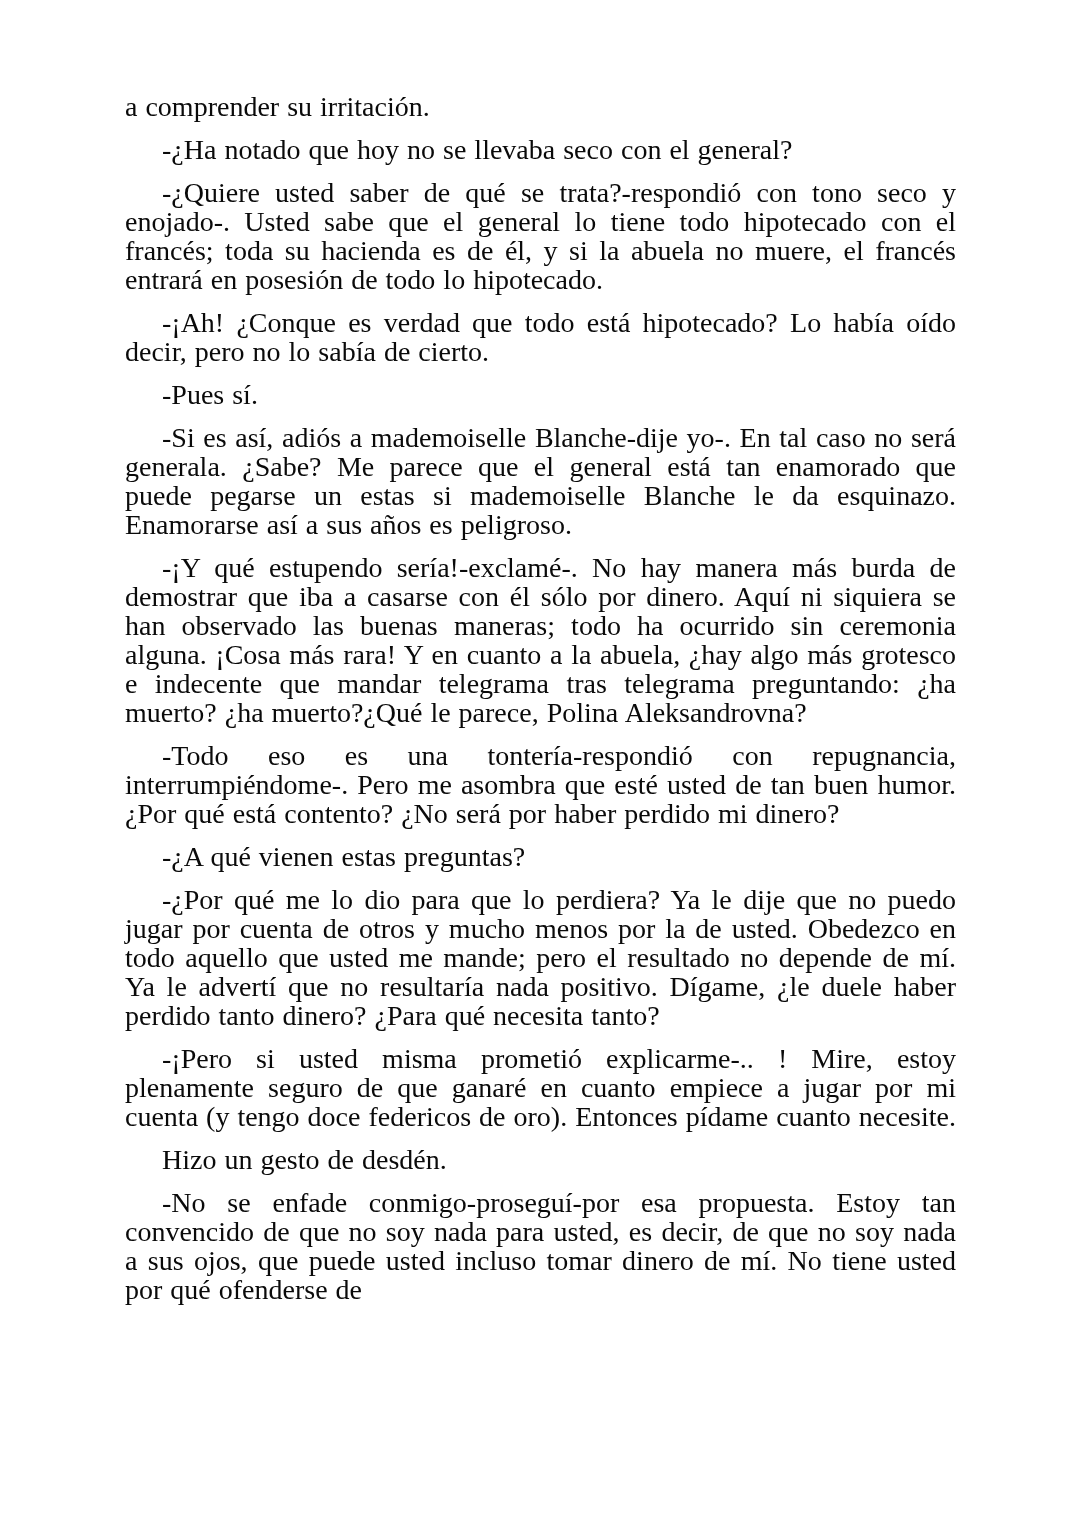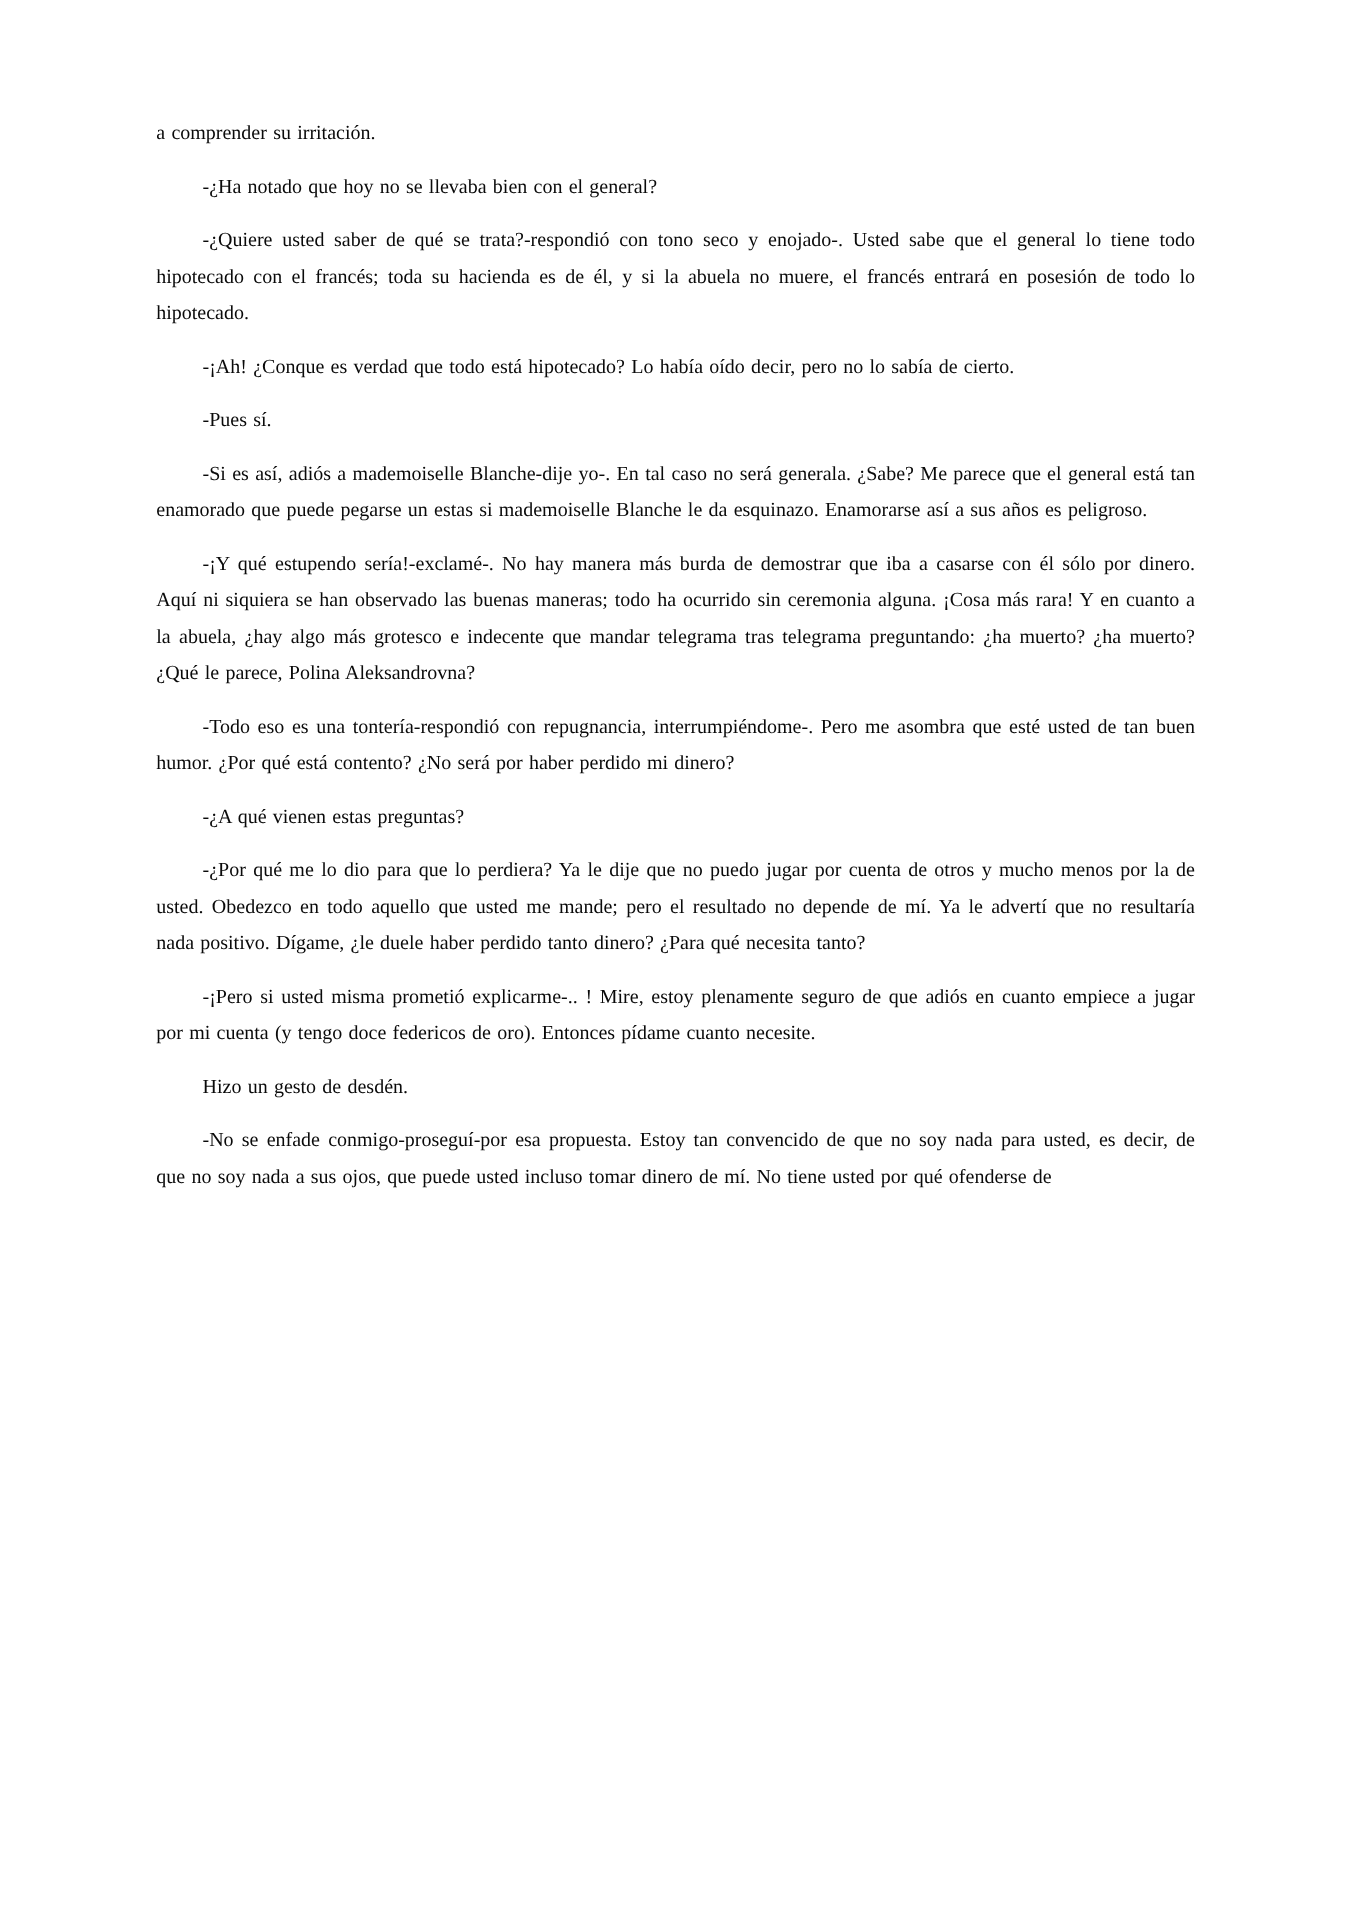--- a/index.html
+++ b/index.html
@@ -11,44 +11,44 @@
     width: 1080px;
     height: 1527px;
     overflow: hidden;
   }
   .page {
     box-sizing: border-box;
     width: 1080px;
     height: 1527px;
     padding: 92px 124px 40px 125px;
     font-family: "Liberation Serif", "DejaVu Serif", serif;
-    font-size: 16px;
+    font-size: 28px;
     line-height: 29px;
     color: #0a0a0a;
     text-align: justify;
   }
   .page p {
     margin: 0 0 14px 0;
     text-indent: 37px;
     word-spacing: 1px;
   }
   .page p.no-indent {
     text-indent: 0;
   }
 </style>
 </head>
 <body>
 
 <div class="page">
   <p class="no-indent">a comprender su irritación.</p>
-  <p>-¿Ha notado que hoy no se llevaba bien con el general?</p>
+  <p>-¿Ha notado que hoy no se llevaba seco con el general?</p>
   <p>-¿Quiere usted saber de qué se trata?-respondió con tono seco y enojado-. Usted sabe que el general lo tiene todo hipotecado con el francés; toda su hacienda es de él, y si la abuela no muere, el francés entrará en posesión de todo lo hipotecado.</p>
   <p>-¡Ah! ¿Conque es verdad que todo está hipotecado? Lo había oído decir, pero no lo sabía de cierto.</p>
   <p>-Pues sí.</p>
   <p>-Si es así, adiós a mademoiselle Blanche-dije yo-. En tal caso no será generala. ¿Sabe? Me parece que el general está tan enamorado que puede pegarse un estas si mademoiselle Blanche le da esquinazo. Enamorarse así a sus años es peligroso.</p>
   <p>-¡Y qué estupendo sería!-exclamé-. No hay manera más burda de demostrar que iba a casarse con él sólo por dinero. Aquí ni siquiera se han observado las buenas maneras; todo ha ocurrido sin ceremonia alguna. ¡Cosa más rara! Y en cuanto a la abuela, ¿hay algo más grotesco e indecente que mandar telegrama tras telegrama preguntando: ¿ha muerto? ¿ha muerto?¿Qué le parece, Polina Aleksandrovna?</p>
   <p>-Todo eso es una tontería-respondió con repugnancia, interrumpiéndome-. Pero me asombra que esté usted de tan buen humor. ¿Por qué está contento? ¿No será por haber perdido mi dinero?</p>
   <p>-¿A qué vienen estas preguntas?</p>
   <p>-¿Por qué me lo dio para que lo perdiera? Ya le dije que no puedo jugar por cuenta de otros y mucho menos por la de usted. Obedezco en todo aquello que usted me mande; pero el resultado no depende de mí. Ya le advertí que no resultaría nada positivo. Dígame, ¿le duele haber perdido tanto dinero? ¿Para qué necesita tanto?</p>
-  <p>-¡Pero si usted misma prometió explicarme-.. ! Mire, estoy plenamente seguro de que adiós en cuanto empiece a jugar por mi cuenta (y tengo doce federicos de oro). Entonces pídame cuanto necesite.</p>
+  <p>-¡Pero si usted misma prometió explicarme-.. ! Mire, estoy plenamente seguro de que ganaré en cuanto empiece a jugar por mi cuenta (y tengo doce federicos de oro). Entonces pídame cuanto necesite.</p>
   <p>Hizo un gesto de desdén.</p>
   <p>-No se enfade conmigo-proseguí-por esa propuesta. Estoy tan convencido de que no soy nada para usted, es decir, de que no soy nada a sus ojos, que puede usted incluso tomar dinero de mí. No tiene usted por qué ofenderse de</p>
 </div>
 
 </body></html>

